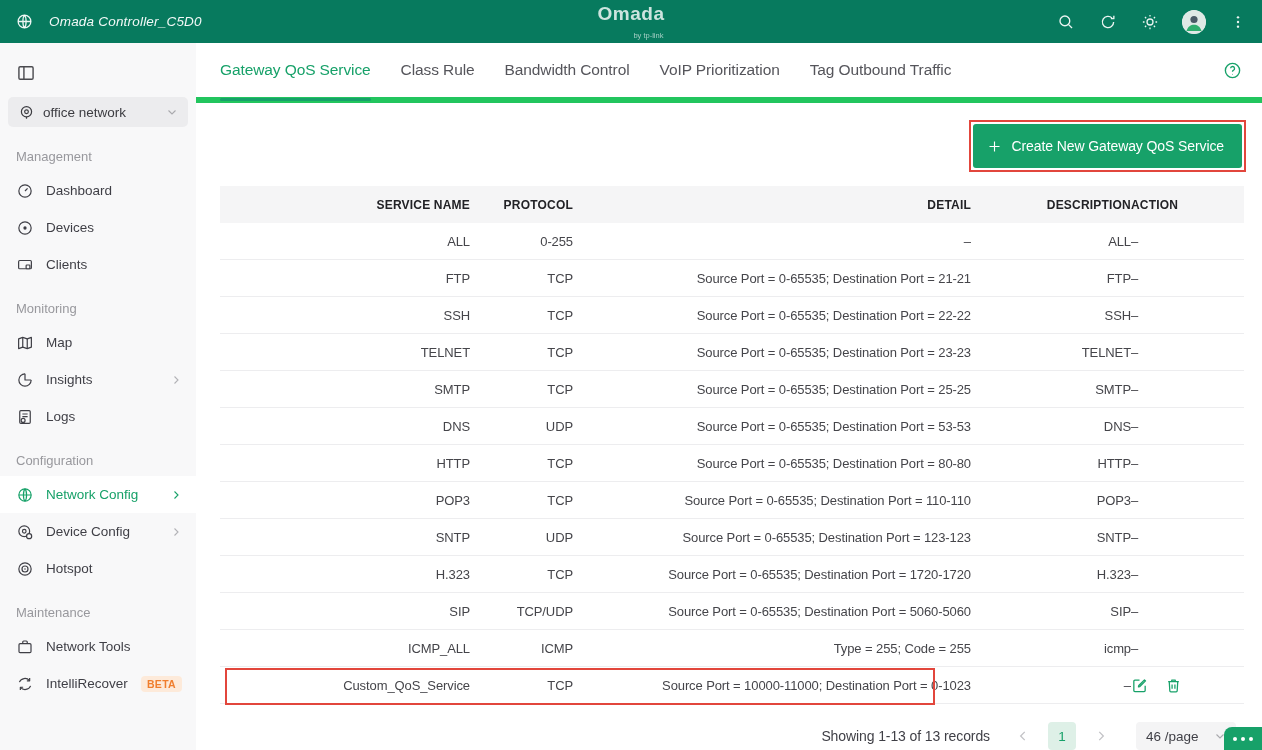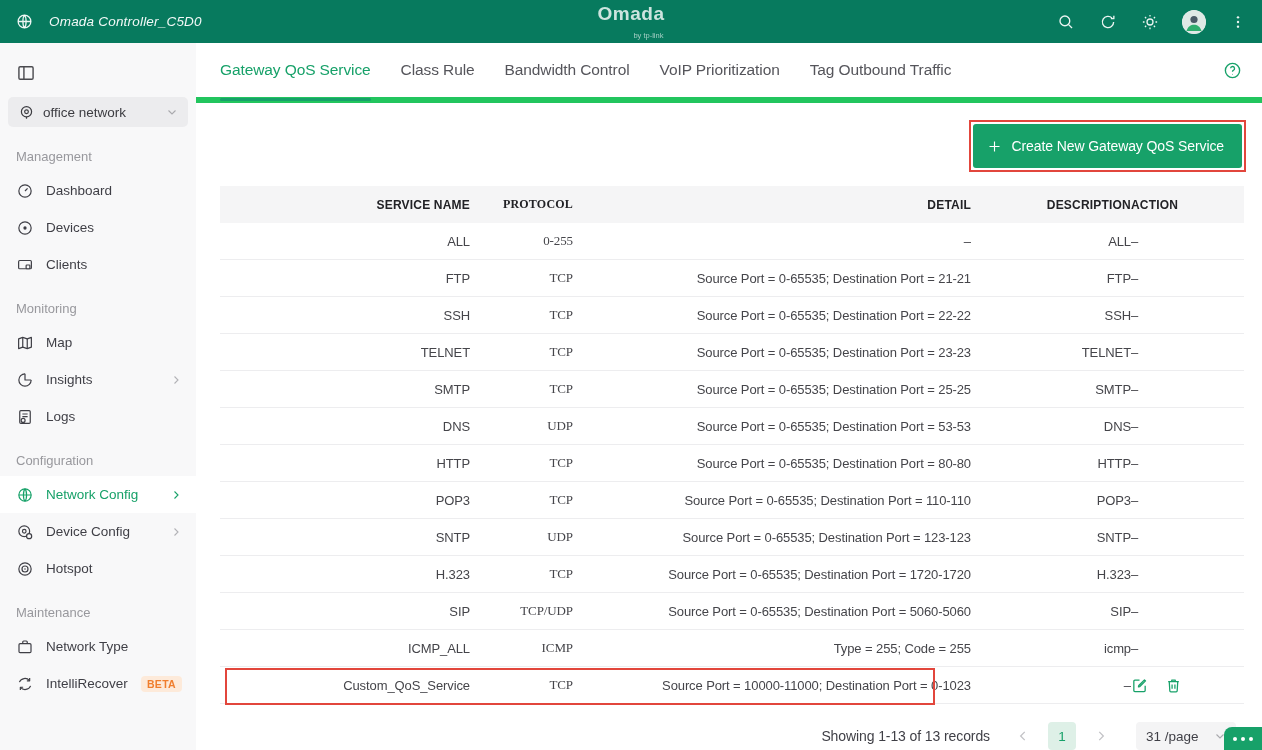--- a/index.html
+++ b/index.html
@@ -58,21 +58,21 @@
     font-family:inherit; font-size:14px; padding:0 18px 0 14px; display:flex; align-items:center;
     gap:9px; cursor:pointer; letter-spacing:-.1px; }
 
   
   .table-wrap { margin:14px 18px 0 24px;text-align:right; }
   .trow { display:flex; align-items:center; height:37px; font-size:13px; color:#45454a;
     border-bottom:1px solid #ededef; letter-spacing:-.1px; }
   .trow.thead { background:#f5f5f6; border-bottom:none; font-size:12px; font-weight:700;
     color:#222226; letter-spacing:.2px; }
   .c-name { width:250px; padding-left:12px; }
-  .c-protocol { width:103px;font-family:Liberation Serif, serif; }
+  .c-protocol { width:103px; }
   .c-detail { width:398px; }
   .c-desc { width:160px; }
   .c-action { flex:1; display:flex; align-items:center; }
   .trow.highlighted { position:relative; }
   .trow.highlighted::after { content:""; position:absolute; left:5px; top:1px;
     width:706px; height:33px; border:2px solid #e2463c; pointer-events:none; }
   .action-icons { display:none; gap:17px; color:#17a169; }
   .action-icons .ai { width:17px; height:17px; cursor:pointer; display:flex; }
 
   
@@ -284,21 +284,21 @@
 
     <div class="section-title">Maintenance</div>
 
     <div class="side-item">
       <span class="ic">
         <svg width="18" height="18" viewBox="0 0 24 24" fill="none" stroke="currentColor" stroke-width="1.6">
           <rect x="4" y="7.5" width="16" height="12" rx="1.5"></rect>
             <path d="M9 7.5V5.3A1.3 1.3 0 0 1 10.3 4h3.4A1.3 1.3 0 0 1 15 5.3v2.2"></path>
         </svg>
       </span>
-      <span class="lbl">Network Type</span>
+      <span class="lbl">Network Tools</span>
     </div>
     <div class="side-item">
       <span class="ic">
         <svg width="18" height="18" viewBox="0 0 24 24" fill="none" stroke="currentColor" stroke-width="1.6" stroke-linejoin="round">
           <path d="M4.5 9.5A8 8 0 0 1 18 7.5"></path>
             <path d="M18.2 4v3.7h-3.7"></path>
           <path d="M19.5 14.5A8 8 0 0 1 6 16.5"></path>
             <path d="M5.8 20v-3.7h3.7"></path>
         </svg>
       </span>
@@ -497,21 +497,21 @@
             <path d="M15 5l-7 7 7 7"></path>
           </svg>
       </span>
       <span class="pg-page">1</span>
       <span class="pg-chev">
         <svg width="14" height="14" viewBox="0 0 24 24" fill="none" stroke="currentColor" stroke-width="2.2">
             <path d="M9 5l7 7-7 7"></path>
           </svg>
       </span>
       <span class="pg-select">
-        <span class="txt">31 /page</span>
+        <span class="txt">46 /page</span>
         <span class="chev">
           <svg width="12" height="12" viewBox="0 0 24 24" fill="none" stroke="currentColor" stroke-width="2.2">
               <path d="M5 9l7 7 7-7"></path>
             </svg>
         </span>
       </span>
     </div>
   </div>
 </div>
 

